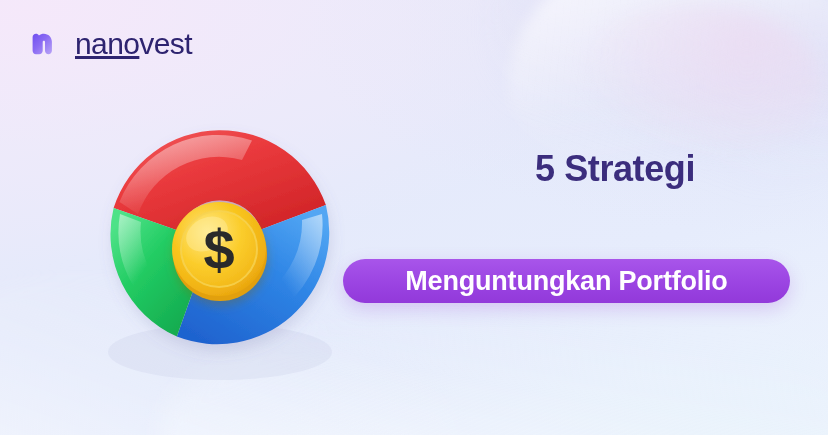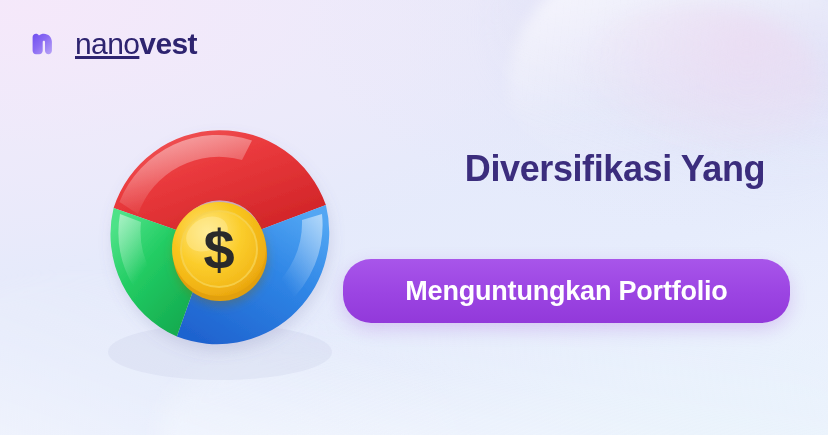--- a/index.html
+++ b/index.html
@@ -53,40 +53,40 @@
     border-radius:50%;
     background:linear-gradient(8deg, rgba(250,252,255,.8) 0%, rgba(240,246,254,.16) 62%, rgba(255,255,255,0) 85%);
     filter:blur(12px);
   }
 
   
   .logo { position:absolute; top:24px; left:24px; display:flex; align-items:center; gap:11px; }
   .logo-mark { width:40px; height:40px; display:block; }
   .logo-text { font-size:30px; letter-spacing:-.6px; line-height:1; white-space:nowrap; color:#2e2470; }
   .logo-text .lt-light { font-weight:400;text-decoration:underline; }
-  .logo-text .lt-bold  { font-weight:700;margin-top:11px; }
+  .logo-text .lt-bold  { font-weight:400;margin-top:11px; }
 
   
   .chart-art { position:absolute; left:72px; top:98px; width:290px; height:290px; }
   .chart-art svg { width:100%; height:100%; display:block; overflow:visible; }
 
   
   .headline {
     position:absolute; left:415px; top:148px; width:400px;
     color:#3b2d7d;
     font-size:36px; font-weight:700; line-height:1.18;
     letter-spacing:-.4px;
   }
   .headline .hl-1 { display:block; text-align:center; }
   .headline .hl-2 { display:block; text-align:center; }
 
   
   .pill {
     position:absolute; left:343px; top:259px;
-    width:447px; height:64px;
+    width:447px; height:44px;
     display:flex; align-items:center; justify-content:center;
     border-radius:28px;
     background:linear-gradient(180deg,#a855ea 0%,#9b44e2 55%,#9239da 100%);
     box-shadow:0 6px 18px rgba(145,60,210,.22);
   }
   .pill-label {
     color:#ffffff; font-size:27px; font-weight:700;
     letter-spacing:-.2px; white-space:nowrap; line-height:1;
   }
 </style>
@@ -216,20 +216,20 @@
         <ellipse cx="147" cy="151" rx="47" ry="47" fill="url(#gCoin)"></ellipse>
         <ellipse cx="147" cy="151" rx="38" ry="38" fill="url(#gCoinFace)"></ellipse>
         <ellipse cx="147" cy="151" rx="38" ry="38" fill="none" stroke="#f6d354" stroke-width="2" opacity=".8"></ellipse>
         <ellipse cx="135" cy="136" rx="22" ry="16" fill="#fff3b4" opacity=".35" transform="rotate(-28 135 136)"></ellipse>
         <text x="147" y="151" text-anchor="middle" dominant-baseline="central" font-family="Liberation Sans, sans-serif" font-size="56" font-weight="700" fill="#2b2b2b">$</text>
       </g>
     </svg>
   </div>
 
   <h1 class="headline">
-    <span class="hl-2">Diversifikasi Yang</span>
+    <span class="hl-1">5 Strategi</span>
   </h1>
 
   <div class="pill">
     <span class="pill-label">Menguntungkan Portfolio</span>
   </div>
 
 </div>
 
 </body></html>

